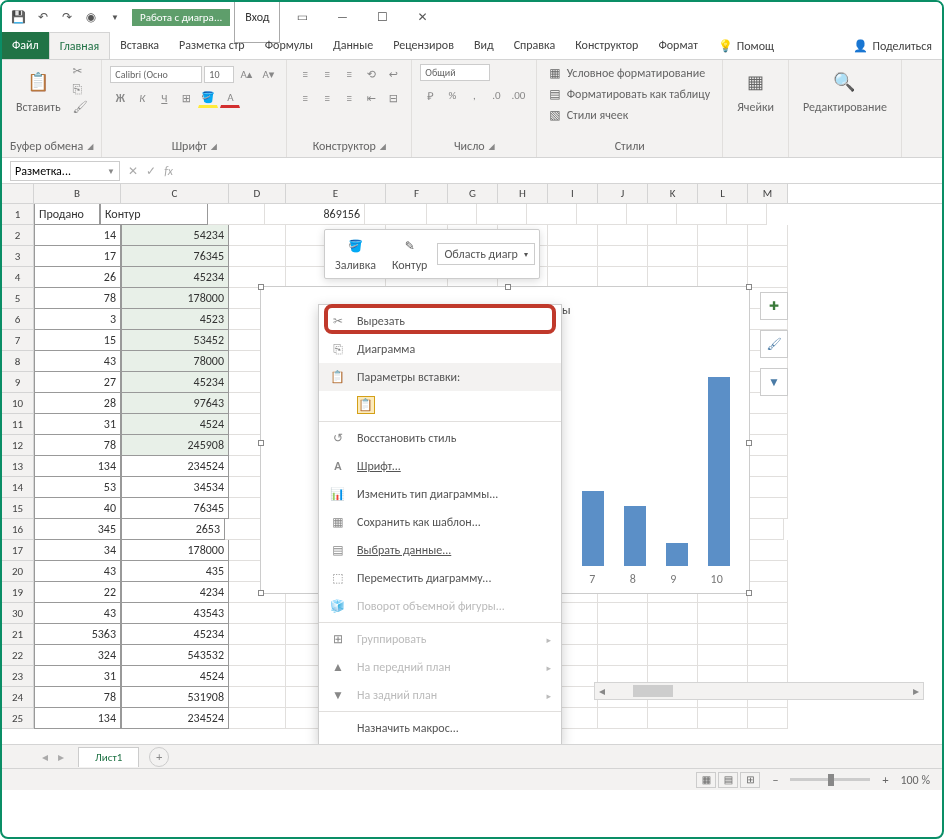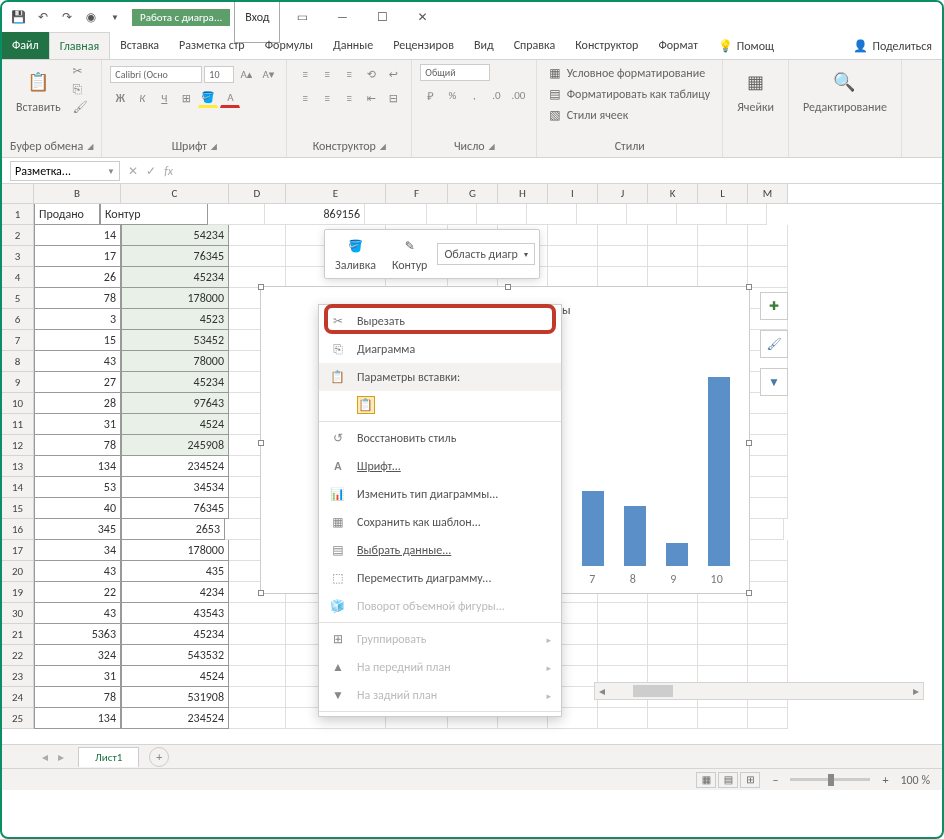--- a/index.html
+++ b/index.html
@@ -746,20 +746,24 @@
         <span class="ci">▲</span>
         <span>На передний план</span>
         <span style="margin-left:auto;font-size:9px">▸</span>
       </div>
     <div class="ctx-item disabled">
         <span class="ci">▼</span>
         <span>На задний план</span>
         <span style="margin-left:auto;font-size:9px">▸</span>
       </div>
     <div class="ctx-sep"></div>
+    <div class="ctx-item">
+        <span class="ci"></span>
+        <span>Назначить макрос...</span>
+      </div>
 
   </div>
   <div class="ctx-highlight"></div>
 
   <div class="hscroll">
     <span style="padding:0 4px;color:#888">◂</span>
     <div class="hscroll-thumb"></div>
     <span style="margin-left:auto;padding:0 4px;color:#888">▸</span>
   </div>
 </div>

